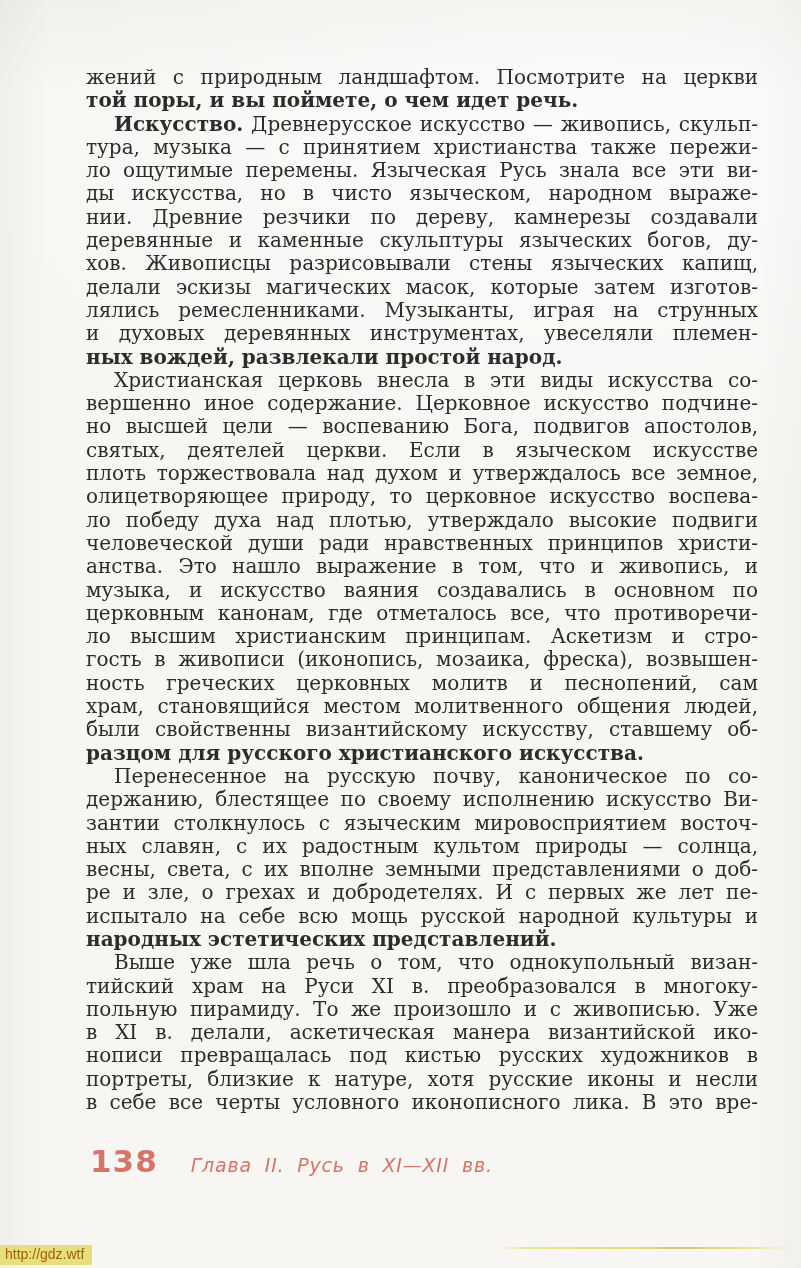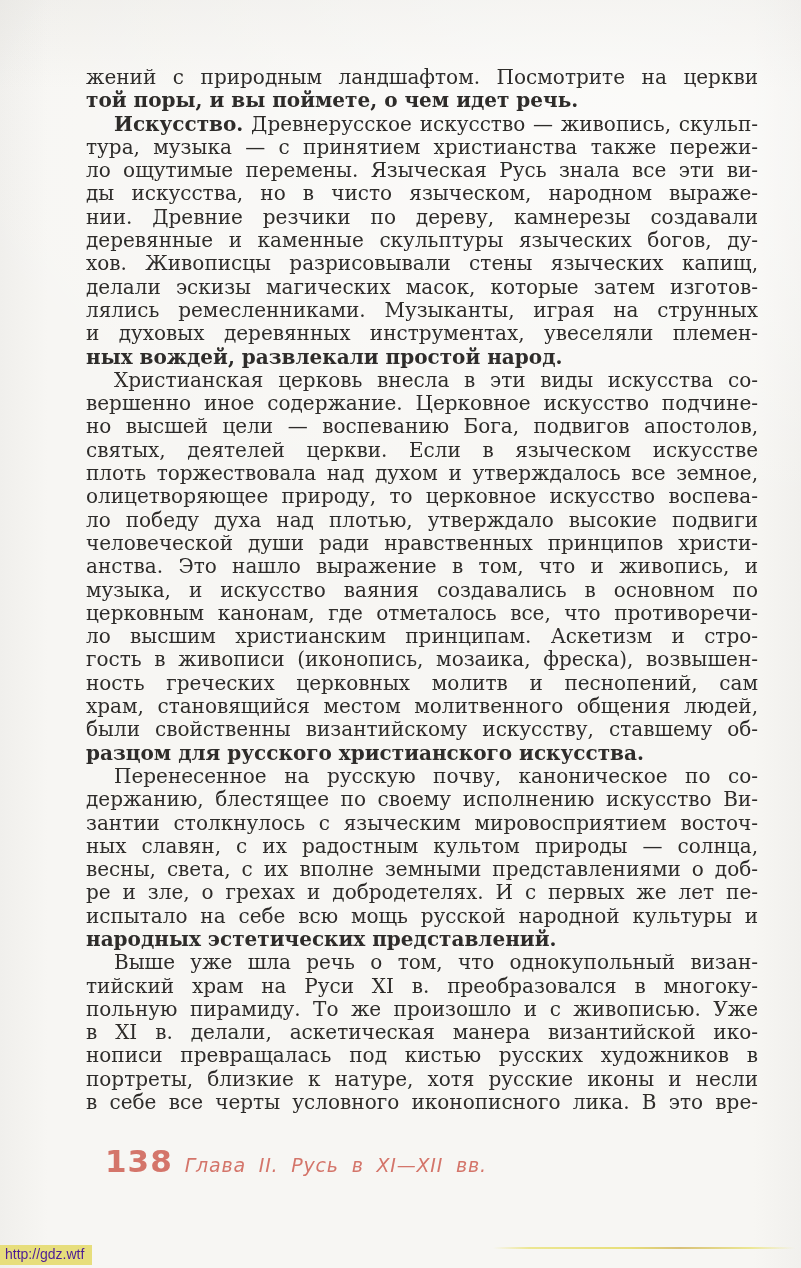--- a/index.html
+++ b/index.html
@@ -34,25 +34,25 @@
     text-align: justify;
     text-align-last: justify;
     overflow: hidden;
     white-space: normal;
   }
   .line.last { text-align-last: left; font-weight: bold; }
   .line.indent { text-indent: 28px; }
   .line b { font-weight: 700; }
   .footer {
     position: absolute;
-    left: 105px;
+    left: 90px;
     top: 1146px;
     display: flex;
     align-items: baseline;
-    gap: 12px;
+    gap: 33px;
     font-family: "DejaVu Sans", "Liberation Sans", sans-serif;
     text-align: center;
   }
   .page-number {
     font-size: 31px;
     font-weight: 700;
     line-height: 1;
     letter-spacing: 1px;
   }
   .chapter-title {
@@ -75,21 +75,21 @@
       rgba(230,222,95,0.65) 85%,
       rgba(232,224,100,0) 100%);
   }
   .watermark {
     position: absolute;
     left: 0;
     top: 1245px;
     padding: 1px 8px 3px 5px;
     font-family: "Liberation Sans", "DejaVu Sans", sans-serif;
     font-size: 14px;
-    color: #4c1d95;
+    color: #a16207;
     background: #e7de7c;
   }
 </style>
 </head>
 <body>
 
 <div class="page">
 
   <div class="text-block" style="color: rgb(46, 44, 42);">
       <div class="para">

